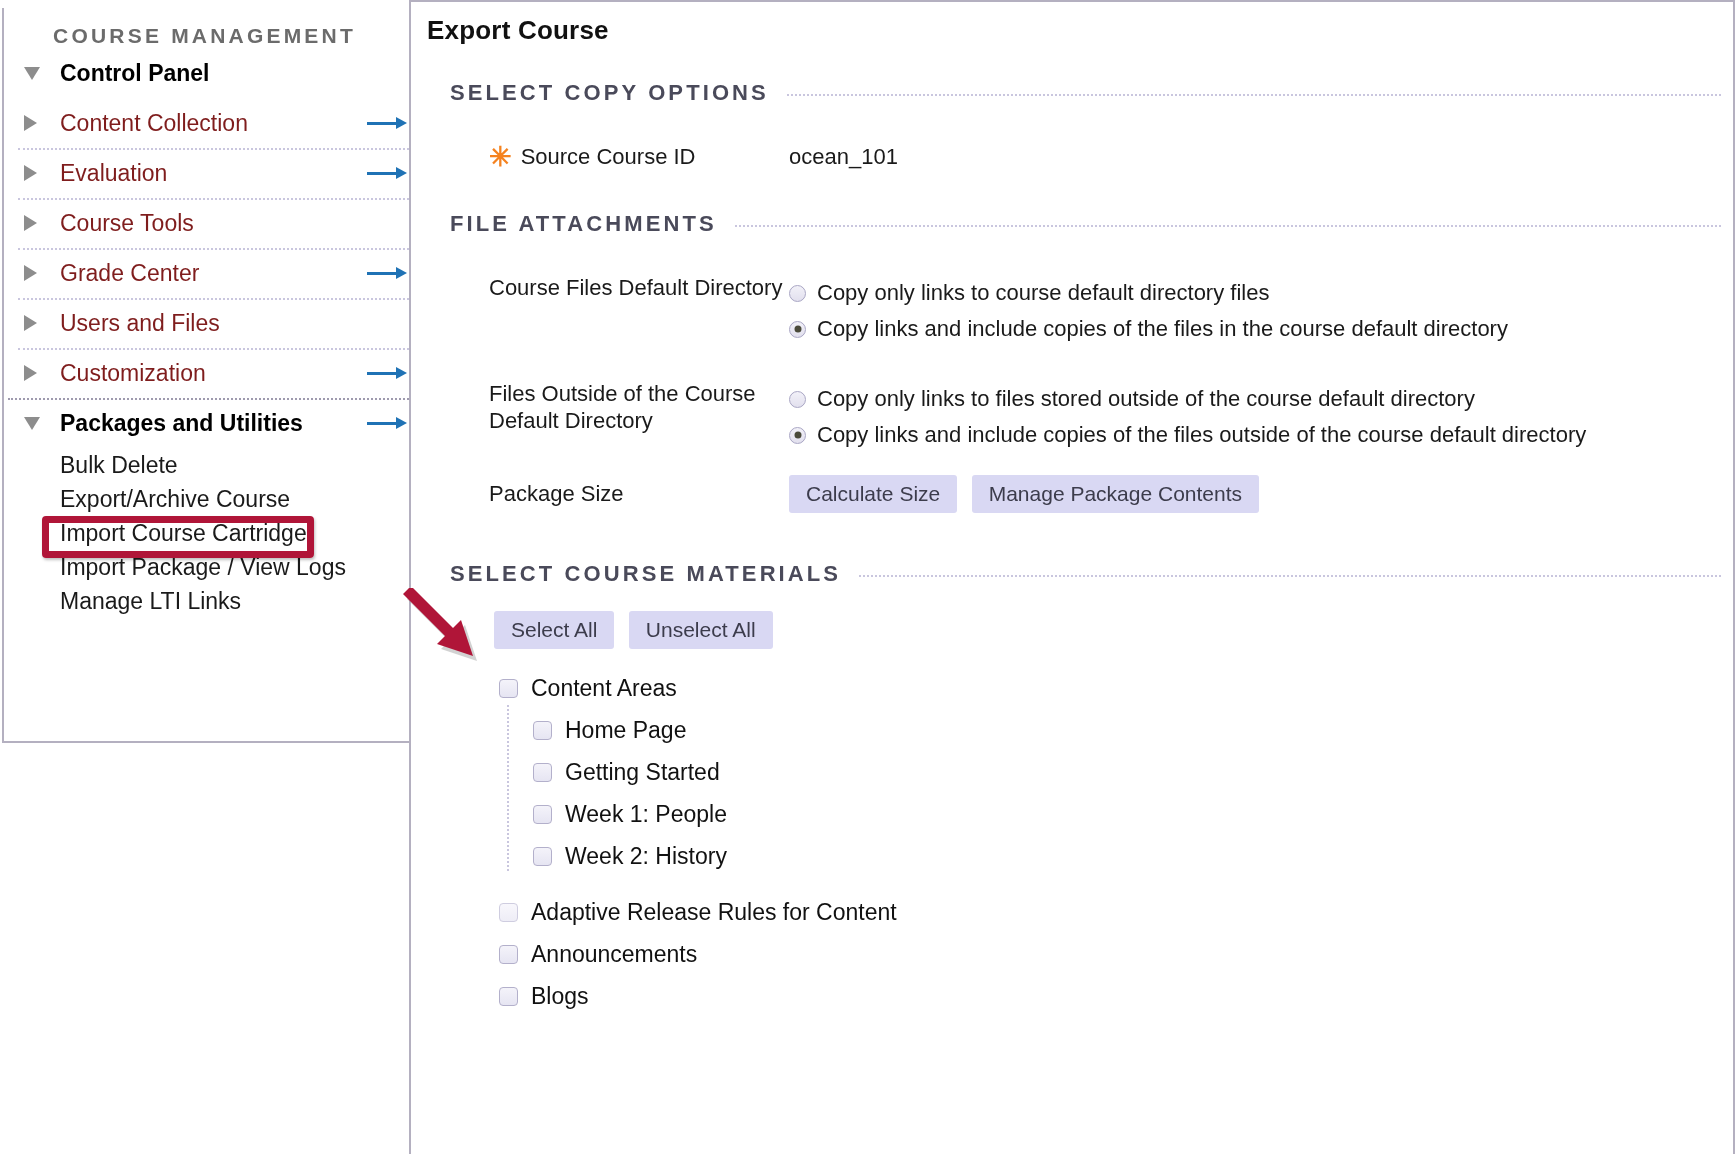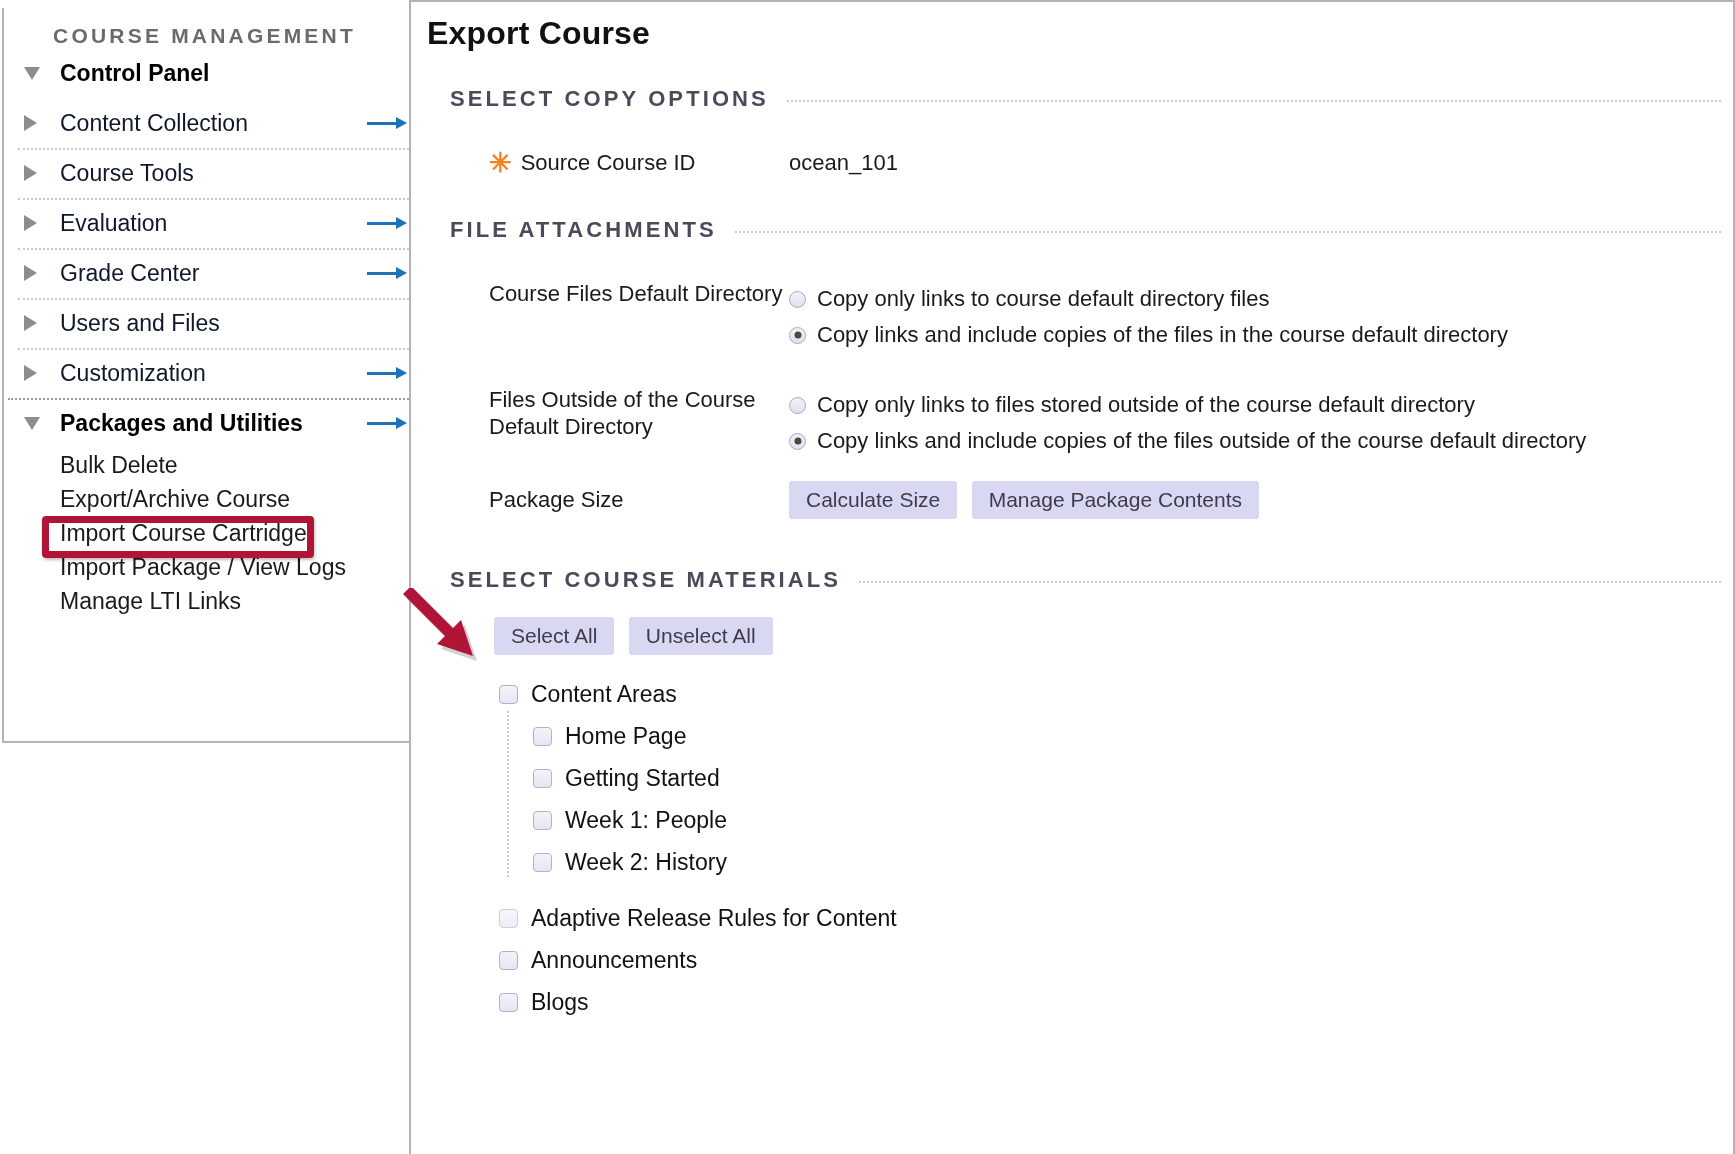--- a/index.html
+++ b/index.html
@@ -90,21 +90,21 @@
   }
   .tri-down {
     width: 0; height: 0;
     border-top: 13px solid #8d8d8d;
     border-left: 8px solid transparent;
     border-right: 8px solid transparent;
   }
 
   .nav-label {
     font-size: 23px;
-    color: #0f172a;
+    color: #7f1d1d;
     margin-left: 10px;
     white-space: nowrap;
   }
   .nav-label.bold {
     color: #000000;
     font-weight: bold;
   }
 
   .arrow-link {
     position: absolute;
@@ -161,21 +161,21 @@
     width: 1326px;
     height: 1154px;
     border-left: 2px solid #b4b0c0;
     border-top: 2px solid #b4b0c0;
     border-right: 2px solid #b4b0c0;
     box-sizing: border-box;
     background: #fff;
   }
 
   #page-title {
-    font-size: 32px;
+    font-size: 26px;
     font-weight: bold;
     color: #111111;
     margin: 13px 0 0 16px;
     letter-spacing: 0.2px;
   }
 
   .section-head {
     display: flex;
     align-items: center;
     margin-left: 39px;
@@ -337,32 +337,32 @@
       <span class="arrow-link">
         <i class="shaft"></i>
           <i class="head"></i>
       </span>
     </div>
 
     <div class="nav-row dotted-top">
       <span class="tri">
           <i class="tri-right"></i>
         </span>
-      <span class="nav-label">Course Tools</span>
-    </div>
-
-    <div class="nav-row dotted-top">
-      <span class="tri">
-          <i class="tri-right"></i>
-        </span>
       <span class="nav-label">Evaluation</span>
       <span class="arrow-link">
         <i class="shaft"></i>
           <i class="head"></i>
       </span>
+    </div>
+
+    <div class="nav-row dotted-top">
+      <span class="tri">
+          <i class="tri-right"></i>
+        </span>
+      <span class="nav-label">Course Tools</span>
     </div>
 
     <div class="nav-row dotted-top">
       <span class="tri">
           <i class="tri-right"></i>
         </span>
       <span class="nav-label">Grade Center</span>
       <span class="arrow-link">
         <i class="shaft"></i>
           <i class="head"></i>

